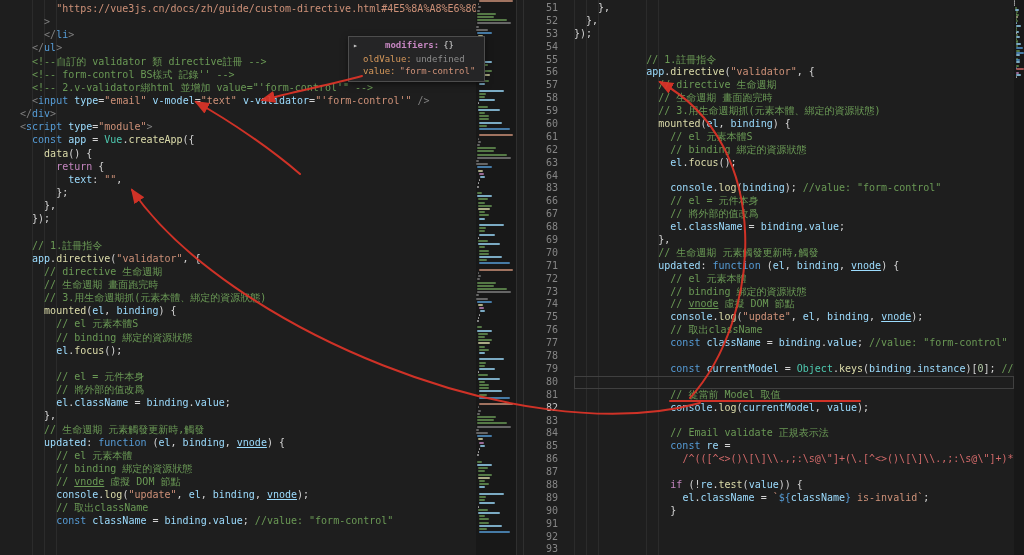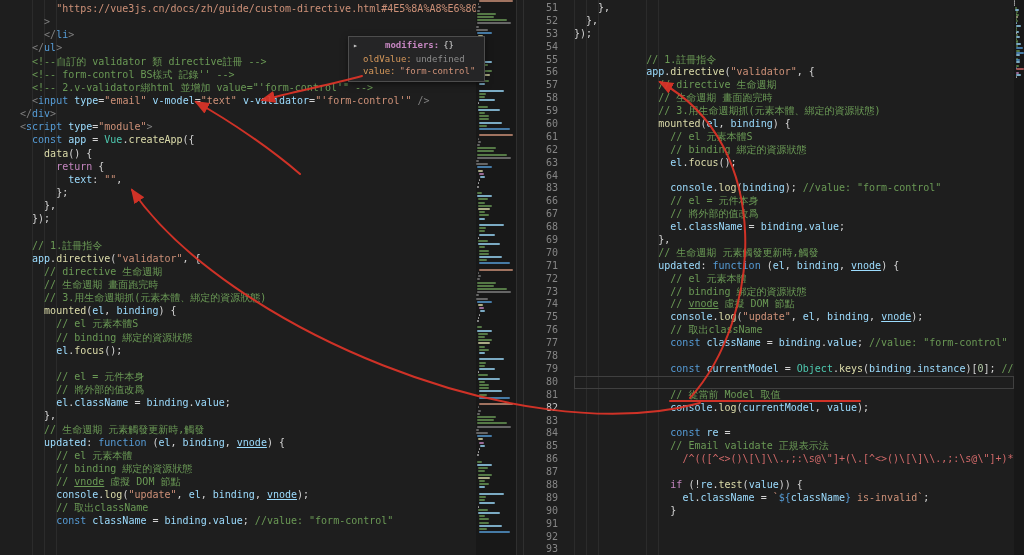--- a/index.html
+++ b/index.html
@@ -346,22 +346,22 @@
         <div class="line"><span>                </span><span class="c-c">// </span><span class="c-cu">vnode</span><span class="c-c"> 虛擬 DOM 節點</span></div>
         <div class="line"><span>                </span><span class="c-v">console</span><span class="c-d">.</span><span class="c-f">log</span><span class="c-d">(</span><span class="c-s">"update"</span><span class="c-d">, </span><span class="c-v">el</span><span class="c-d">, </span><span class="c-v">binding</span><span class="c-d">, </span><span class="c-vu">vnode</span><span class="c-d">);</span></div>
         <div class="line"><span>                </span><span class="c-c">// 取出className</span></div>
         <div class="line"><span>                </span><span class="c-k">const</span><span> </span><span class="c-v">className</span><span class="c-d"> = </span><span class="c-v">binding</span><span class="c-d">.</span><span class="c-v">value</span><span class="c-d">; </span><span class="c-c">//value: "form-control"</span></div>
         <div class="line"></div>
         <div class="line"><span>                </span><span class="c-k">const</span><span> </span><span class="c-v">currentModel</span><span class="c-d"> = </span><span class="c-cl">Object</span><span class="c-d">.</span><span class="c-f">keys</span><span class="c-d">(</span><span class="c-v">binding</span><span class="c-d">.</span><span class="c-v">instance</span><span class="c-d">)[</span><span class="c-n">0</span><span class="c-d">]; </span><span class="c-c">// 抓data 的</span></div>
         <div class="line current"></div>
         <div class="line"><span>                </span><span class="c-c">// 從當前 Model 取值</span></div>
         <div class="line"><span>                </span><span class="c-v">console</span><span class="c-d">.</span><span class="c-f">log</span><span class="c-d">(</span><span class="c-v">currentModel</span><span class="c-d">, </span><span class="c-v">value</span><span class="c-d">);</span></div>
         <div class="line"></div>
+        <div class="line"><span>                </span><span class="c-c">// Email validate 正規表示法</span></div>
         <div class="line"><span>                </span><span class="c-k">const</span><span> </span><span class="c-v">re</span><span class="c-d"> =</span></div>
-        <div class="line"><span>                </span><span class="c-c">// Email validate 正規表示法</span></div>
         <div class="line"><span>                  </span><span class="c-r">/^(([^&lt;&gt;()\[\]\\.,;:\s@\"]+(\.[^&lt;&gt;()\[\]\\.,;:\s@\"]+)*)|(\".+\"))@</span></div>
         <div class="line"></div>
         <div class="line"><span>                </span><span class="c-ct">if</span><span class="c-d"> (!</span><span class="c-v">re</span><span class="c-d">.</span><span class="c-f">test</span><span class="c-d">(</span><span class="c-v">value</span><span class="c-d">)) {</span></div>
         <div class="line"><span>                  </span><span class="c-v">el</span><span class="c-d">.</span><span class="c-v">className</span><span class="c-d"> = </span><span class="c-s">`</span><span class="c-k">${</span><span class="c-v">className</span><span class="c-k">}</span><span class="c-s"> is-invalid`</span><span class="c-d">;</span></div>
         <div class="line"><span>                </span><span class="c-d">}</span></div>
       </div>
   </div>
 
   <div class="minimap" id="minimap-right">
       <div class="mini-bar" style="top: 0px; left: 0.48px; width: 0.24px; background: var(--tc-d);"></div>

